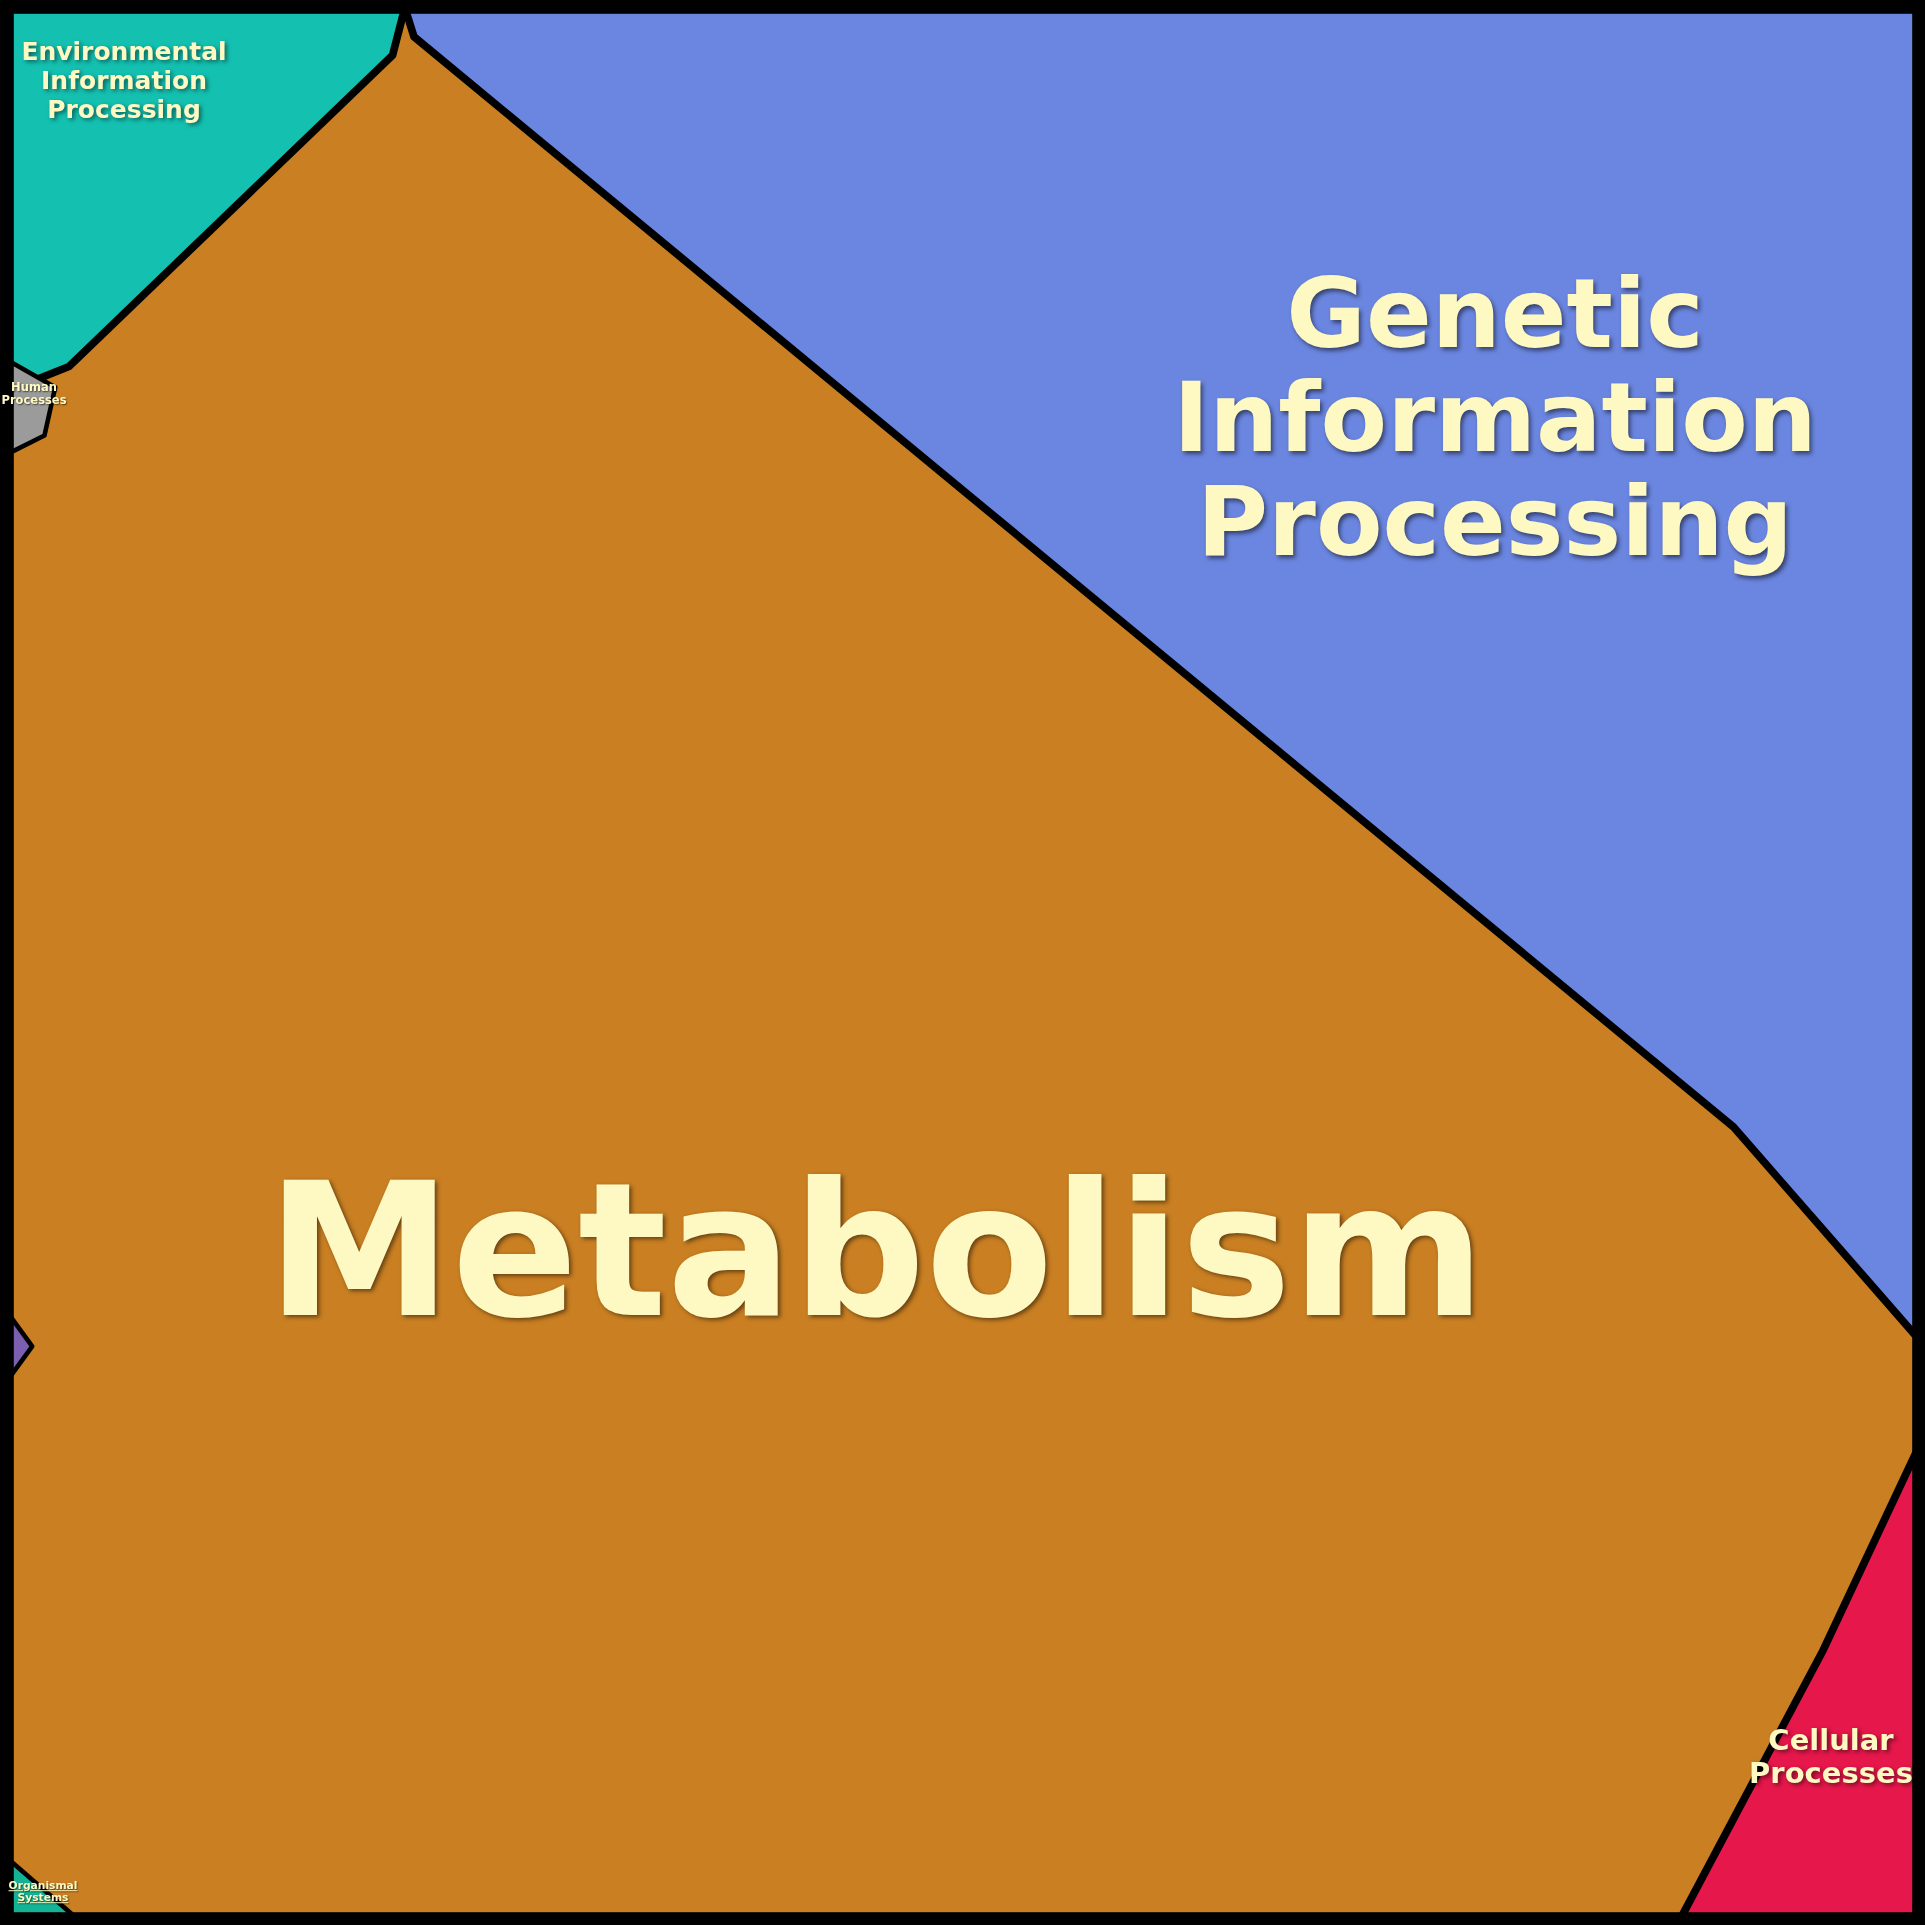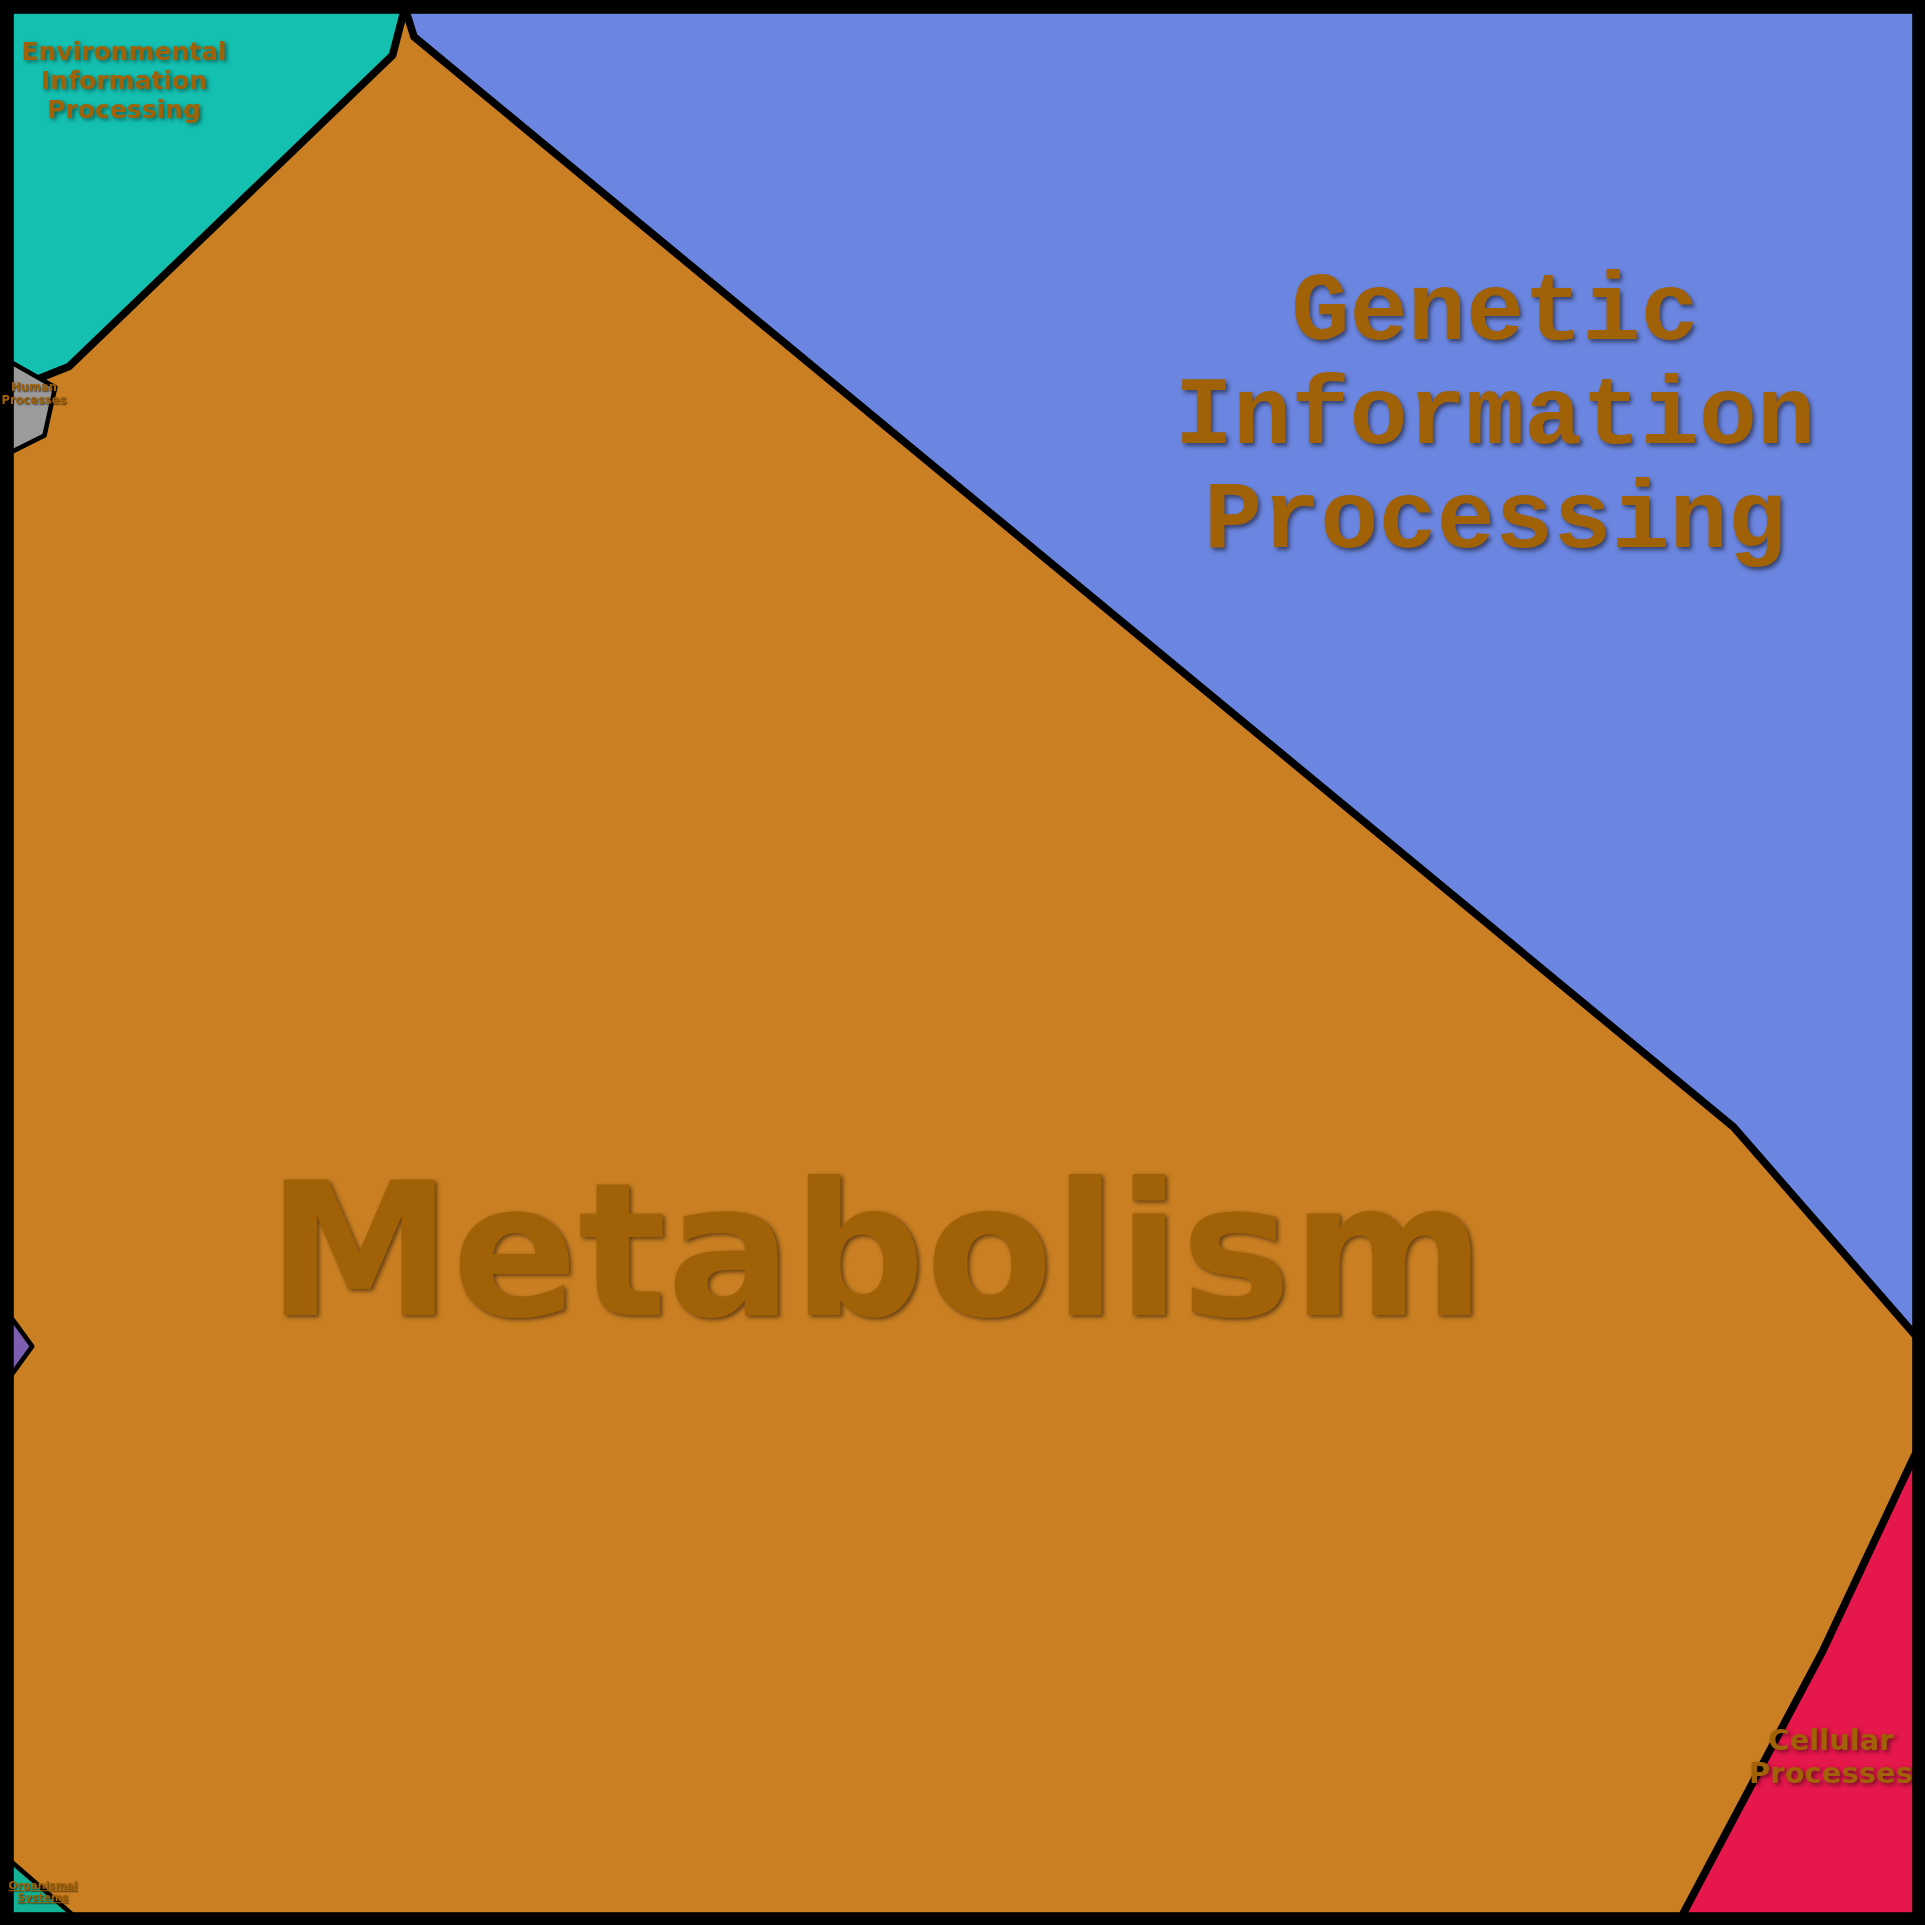--- a/index.html
+++ b/index.html
@@ -24,30 +24,30 @@
     stroke: #000000;
     stroke-width: 10;
     stroke-linejoin: round;
   }
   .region-poly.tiny {
     stroke-width: 6;
   }
   .region-label {
     position: absolute;
     transform: translate(-50%, -50%);
-    color: #a16207;
+    color: #fef9c3;
     font-weight: 700;
     text-align: center;
     white-space: pre-line;
     text-shadow: 2.3px 2.3px 4.6px rgba(0,0,0,0.5);
     line-height: 1.12;
     pointer-events: none;
   }
   .label-metabolism   { left: 876px; top: 1251px; font-size: 186px; line-height: 1.0; text-align: center; }
-  .label-gip          { left: 1495px; top: 418px;  font-size: 97px; line-height: 1.07; font-family: Liberation Mono, monospace; }
+  .label-gip          { left: 1495px; top: 418px;  font-size: 97px; line-height: 1.07; }
   .label-eip          { left: 124px;  top: 81px;  font-size: 25px;  line-height: 1.15; }
   .label-cellular     { left: 1831px; top: 1757px; font-size: 29px;  line-height: 1.15; }
   .label-human        { left: 34px;   top: 394px;  font-size: 11.5px;  line-height: 1.1; text-shadow: 0.8px 0.8px 1.5px rgba(0,0,0,0.6); }
   .label-orgsys       { left: 43px;   top: 1892px; font-size: 10.7px;  line-height: 1.1; text-shadow: 0.8px 0.8px 1.5px rgba(0,0,0,0.6); text-decoration: underline; }
 </style>
 </head>
 <body>
 
 <div id="canvas">
 

